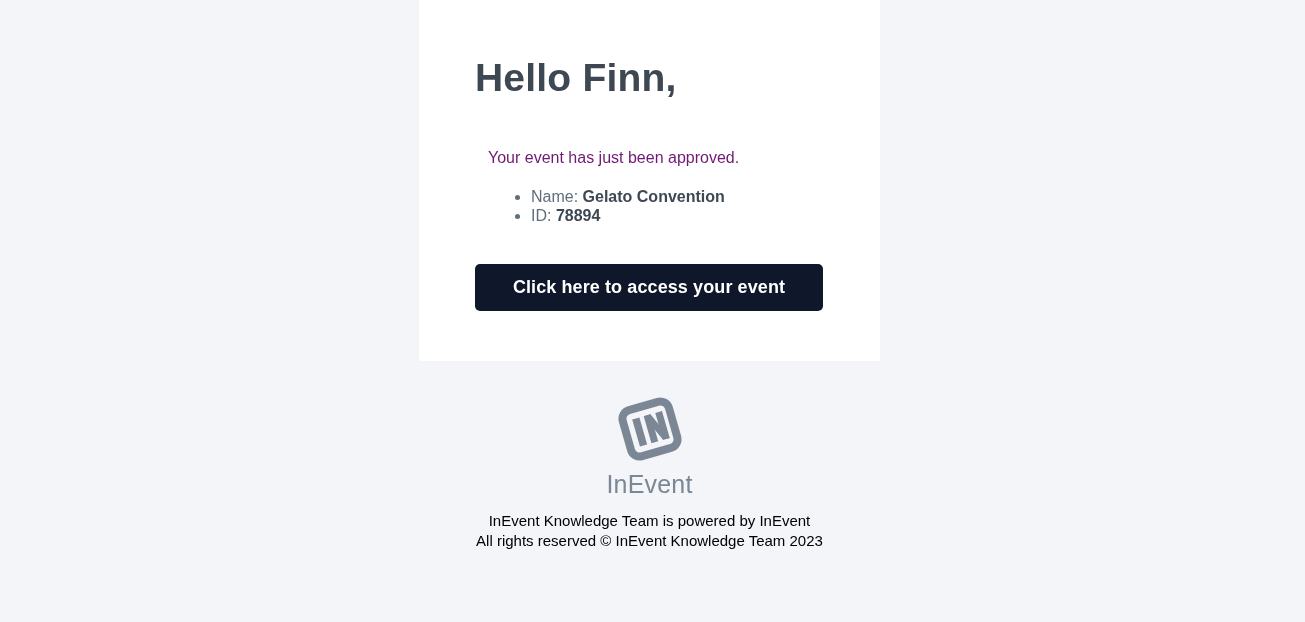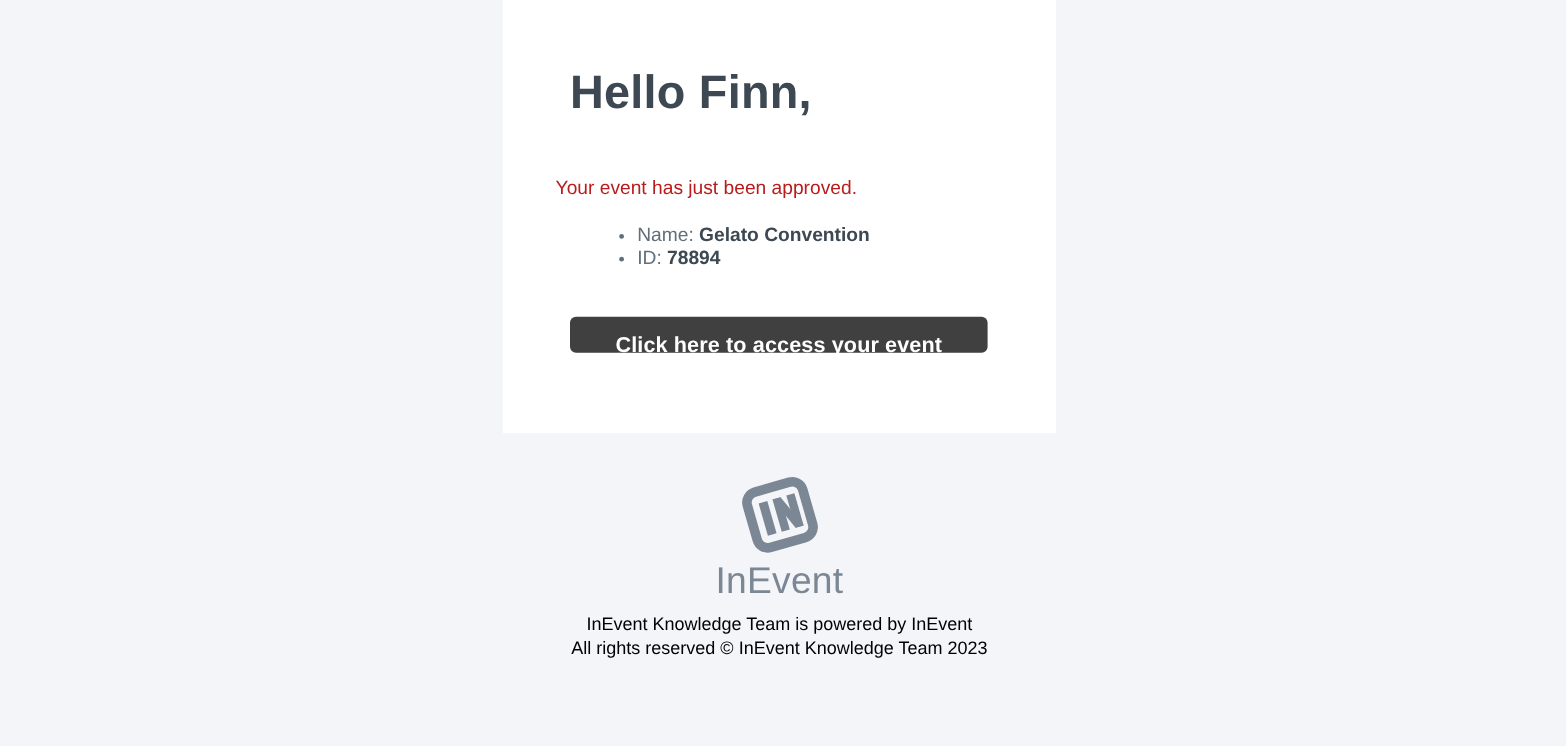--- a/index.html
+++ b/index.html
@@ -37,25 +37,25 @@
     top: 60px;
     font-size: 39px;
     line-height: 36px;
     font-weight: bold;
     color: #3d4852;
     letter-spacing: 0.2px;
     white-space: nowrap;
   }
   .intro {
     position: absolute;
-    left: 44px;
+    left: 69px;
     top: 131px;
     font-size: 16px;
     line-height: 21px;
-    color: #b91c1c;
+    color: #701a75;
     white-space: nowrap;
   }
   .detail-list {
     position: absolute;
     left: 56px;
     top: 175px;
     margin: 12px;
     padding: 0 0 0 44px;
     list-style: disc;
     color: #606f7b;
@@ -68,22 +68,22 @@
   }
   .detail-list li .val {
     font-weight: bold;
     color: #3d4852;
   }
   .cta-button {
     position: absolute;
     left: 475px;
     top: 264px;
     width: 348px;
-    height: 30px;
-    background: #404040;
+    height: 47px;
+    background: #0f172a;
     border: none;
     border-radius: 5px;
     color: #ffffff;
     font-family: "Liberation Sans", sans-serif;
     font-size: 18px;
     font-weight: bold;
     letter-spacing: 0.1px;
     cursor: pointer;
     padding: 0;
     line-height: 47px;
@@ -102,21 +102,21 @@
     margin: 33px auto 0;
     width: 70px;
     height: 70px;
     position: relative;
   }
   .brand-mark svg {
     display: block;
   }
   .brand-word {
     margin-top: 4px;
-    font-size: 31px;
+    font-size: 25px;
     line-height: 32px;
     color: #7b8794;
     letter-spacing: 0.2px;
     font-weight: normal;
   }
   .footer-lines {
     margin-top: 11px;
   }
   .footer-line {
     font-size: 15px;

